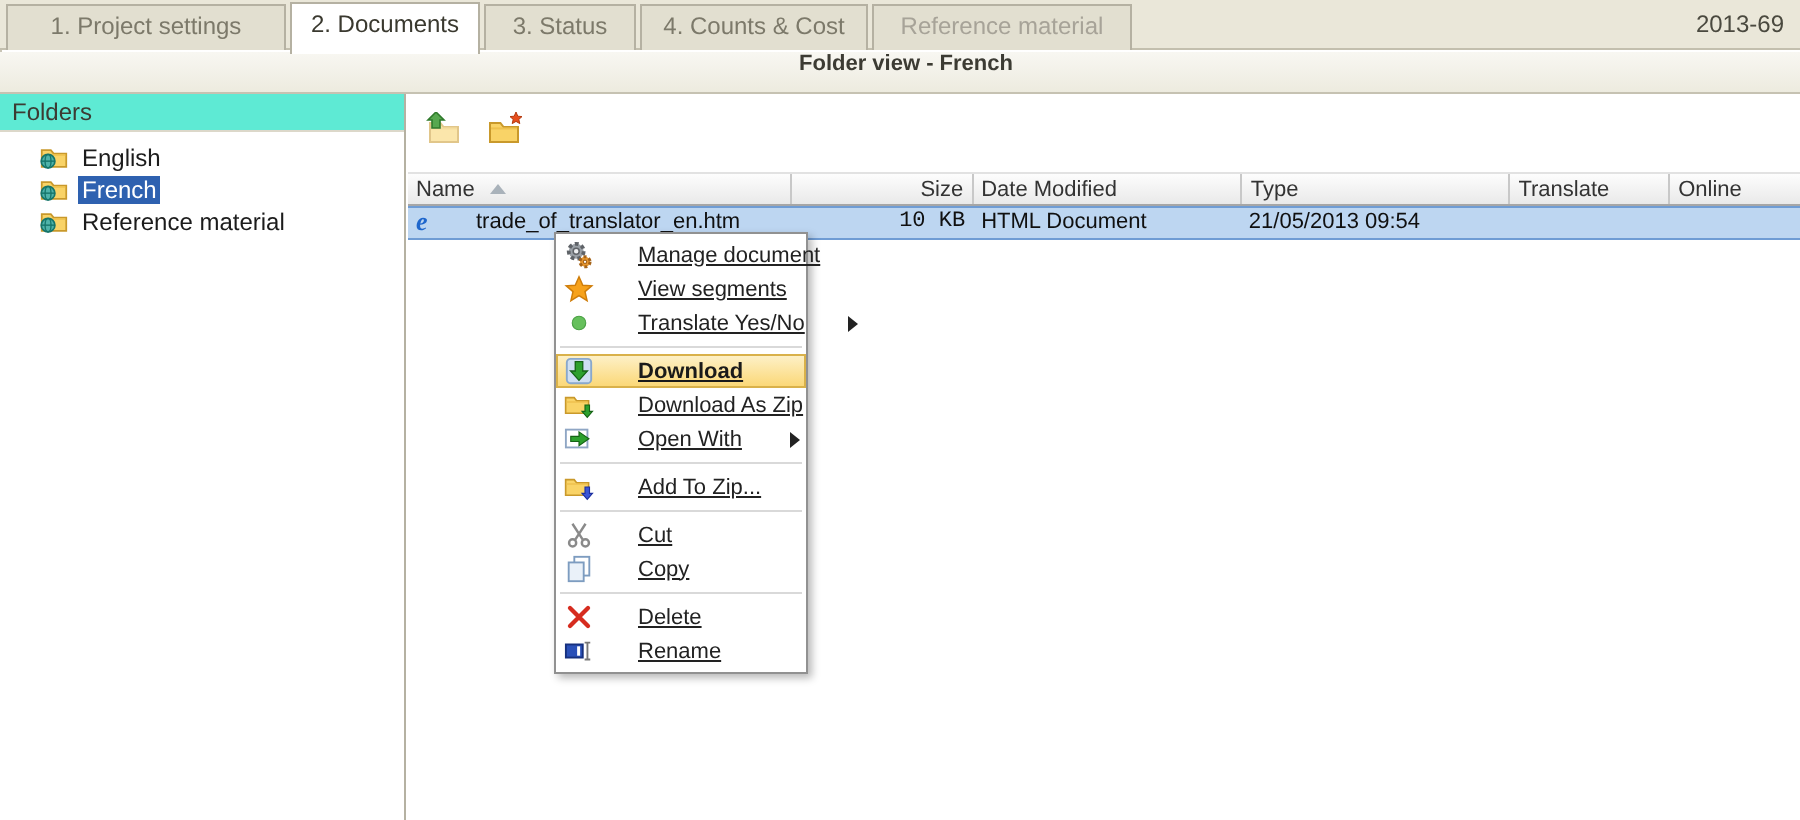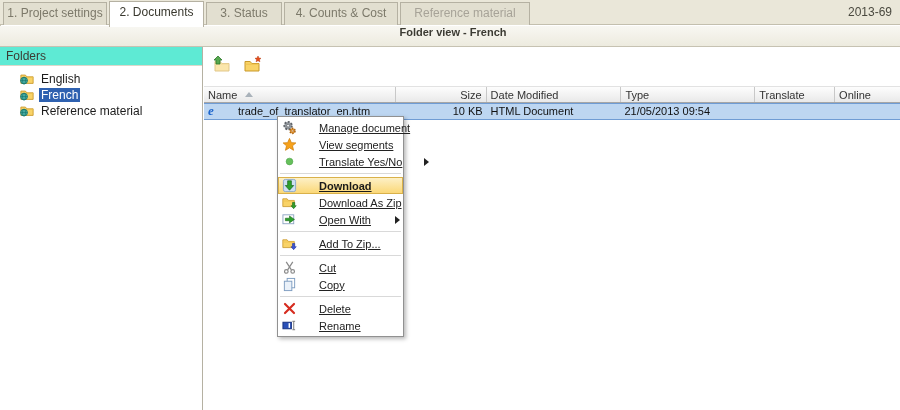--- a/index.html
+++ b/index.html
@@ -73,21 +73,21 @@
   .gh-cell.num { justify-content:flex-end; }
   .sort-asc { width:0; height:0; border-left:4px solid transparent; border-right:4px solid transparent; border-bottom:5px solid #a9b2ba; margin-left:8px; }
   .c-name{width:192px;} .c-size{width:91px;} .c-type{width:134px;} .c-date{width:135px;} .c-translate{width:80px;} .c-online{width:65px; border-right:none;}
   .grid-row {
     display:flex; height:17px; cursor:pointer;
   }
   .grid-row.selected {
     background:#bdd6f1; border-top:1px solid #6f9cd4; border-bottom:1px solid #6f9cd4;
   }
   .gr-cell { font-size:11px; color:#101010; padding:0 4px; line-height:15px; overflow:hidden; white-space:nowrap; display:flex; align-items:center; }
-  .gr-cell.num { justify-content:flex-end; }
+  .gr-cell.num { justify-content:flex-end;font-family:Liberation Mono, monospace; }
   .name-cell { gap:18px; }
   .ie-icon { width:12px; height:13px; flex:none; color:#1e66cc; font:italic bold 13px "Liberation Serif", serif; line-height:12px; }
   .ie-icon::before { content:"e"; }
   
   .context-menu {
     position:absolute; left:277px; top:116px; width:127px;
     background:#fff; border:1px solid #919191; padding:2px 0;
     box-shadow:2px 2px 4px rgba(0,0,0,.28); z-index:10;
   }
   .mi {
@@ -116,21 +116,21 @@
       <circle cx="4.6" cy="9.8" r="3.9" fill="#4fb3a9" stroke="#16756b" stroke-width="1"></circle>
       <ellipse cx="4.6" cy="9.8" rx="1.7" ry="3.9" fill="none" stroke="#16756b" stroke-width="0.8"></ellipse>
       <path d="M0.7 9.8 H8.5" stroke="#16756b" stroke-width="0.8"></path>
     </symbol>
   </defs>
 </svg>
 
 <div class="app">
 
   <div class="tabbar">
-    <div class="tab" style="width:104px">1. Project settings</div>
+    <div class="tab" style="width:140px">1. Project settings</div>
     <div class="tab active" style="width:95px">2. Documents</div>
     <div class="tab" style="width:76px">3. Status</div>
     <div class="tab" style="width:114px">4. Counts &amp; Cost</div>
     <div class="tab disabled" style="width:130px">Reference material</div>
     <div class="project-code">2013-69</div>
   </div>
 
   <div class="actionbar">
     <div class="view-title">Folder view - French</div>
   </div>

